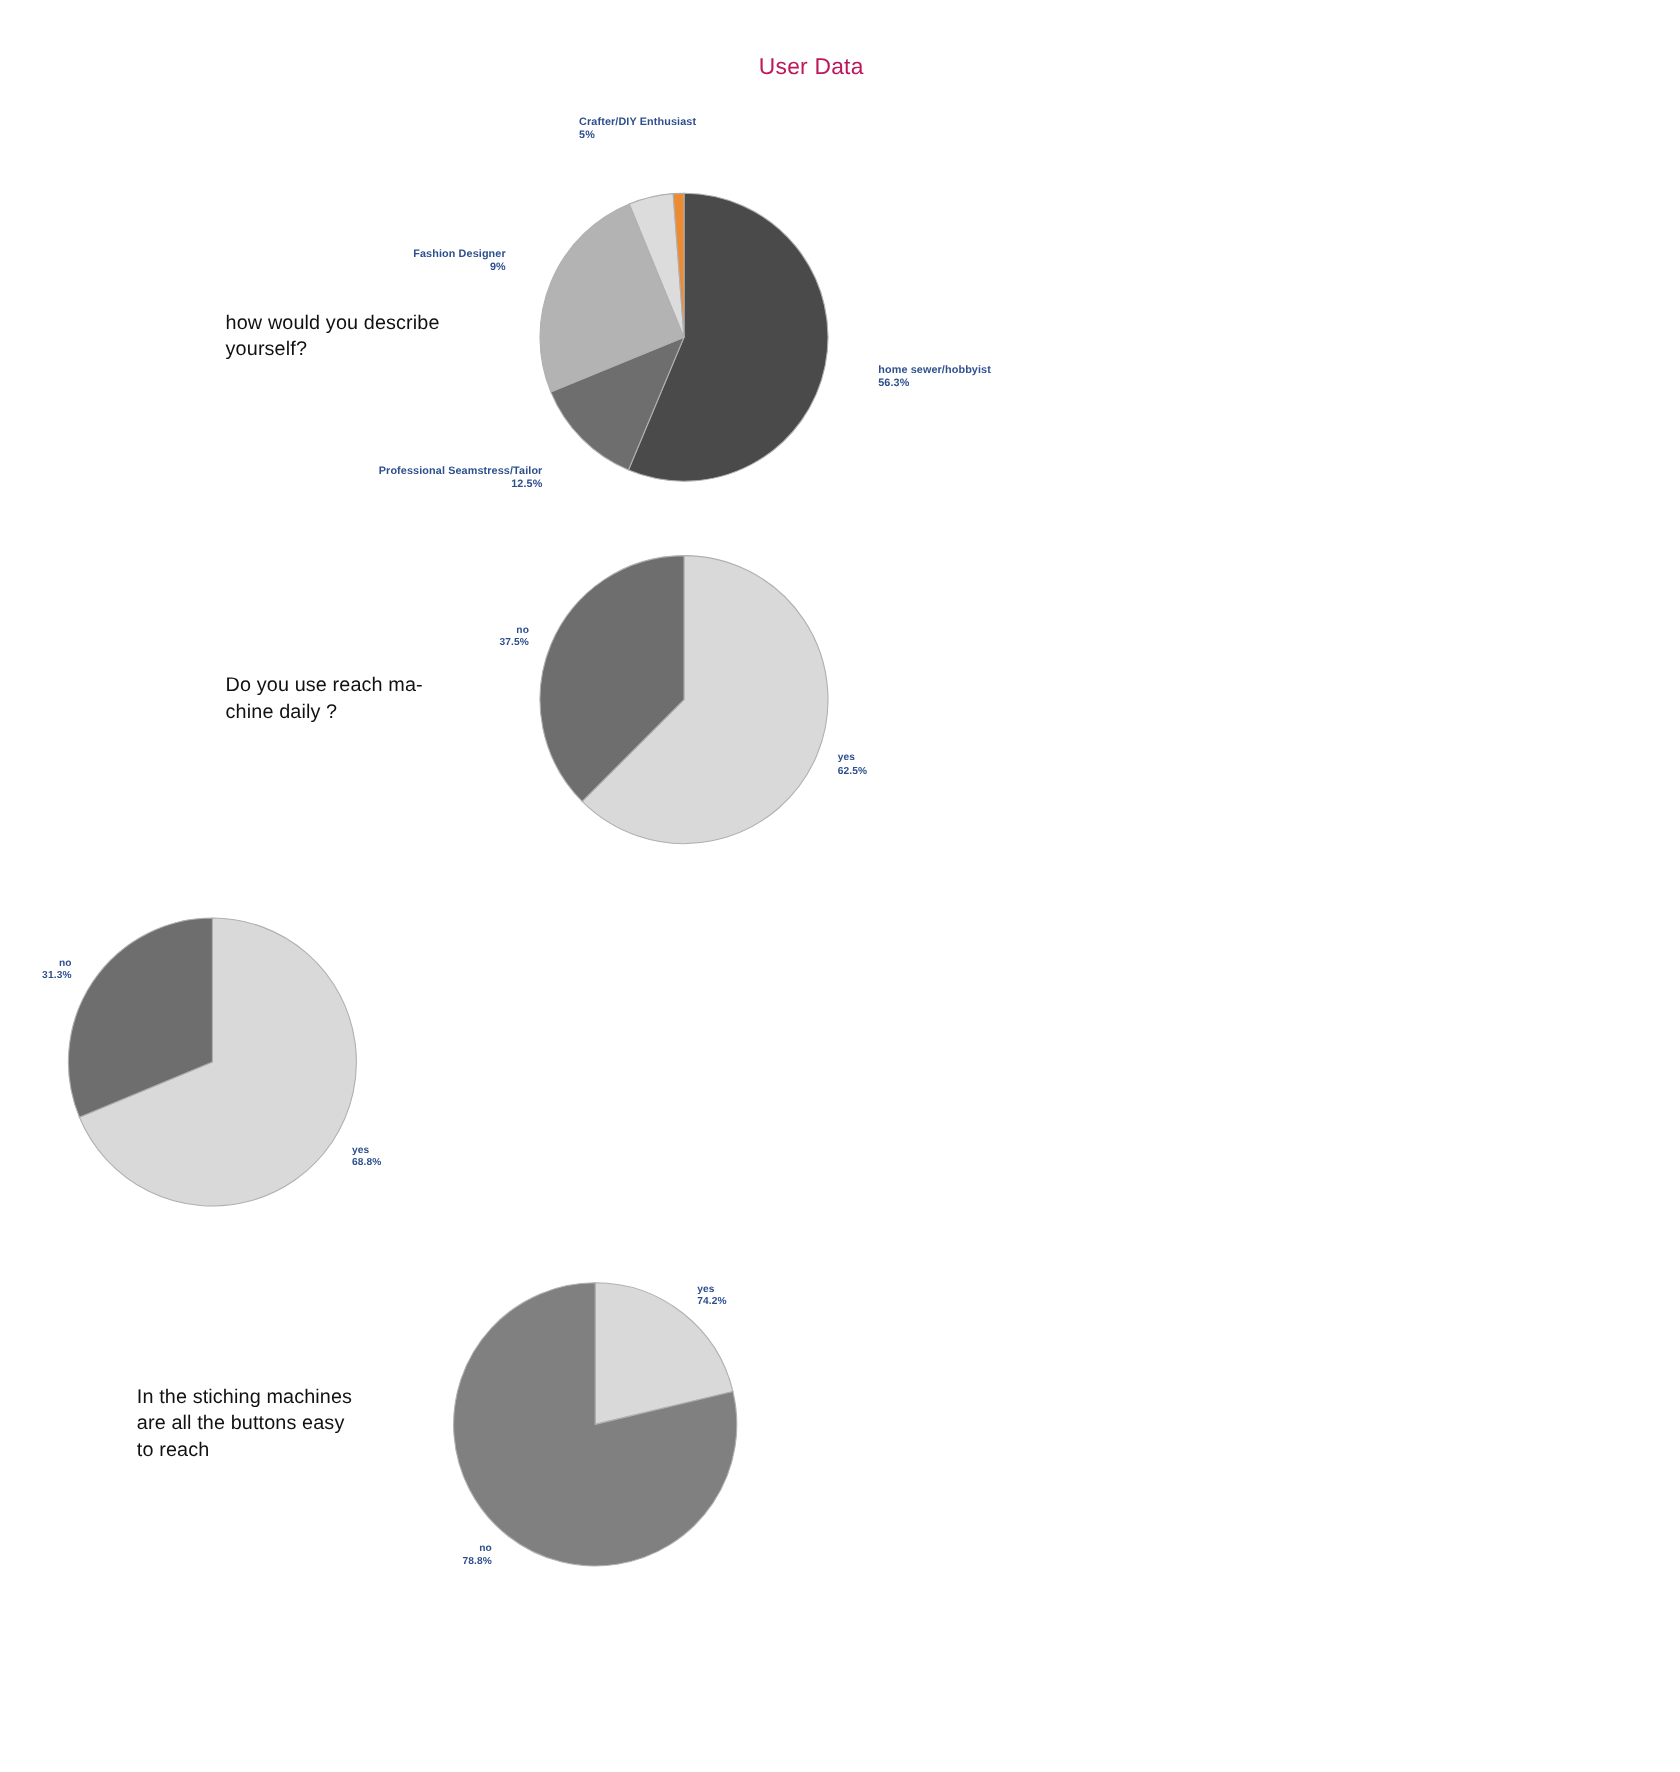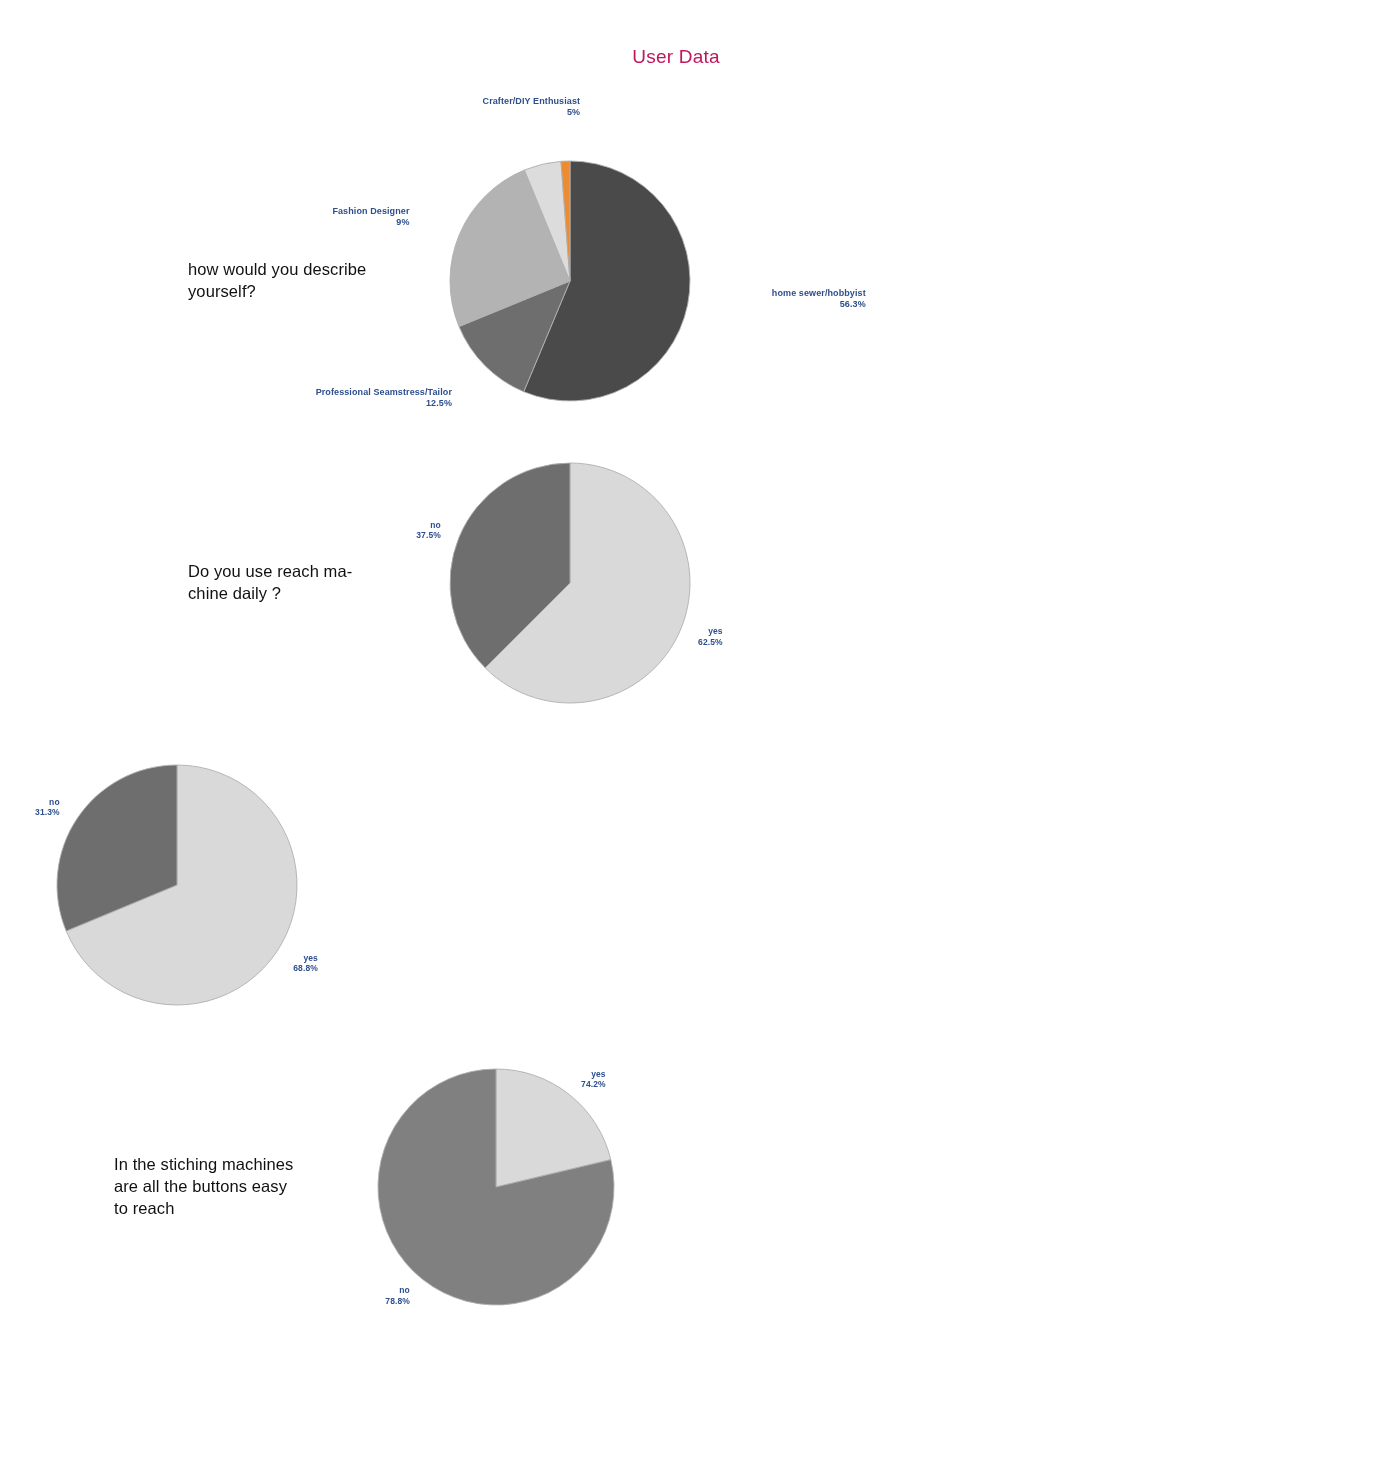--- a/index.html
+++ b/index.html
@@ -94,21 +94,20 @@
 
   .slice-label {
     position: absolute;
     font-family: "Liberation Sans", sans-serif;
     font-size: 8.5px;
     line-height: 1.22;
     color: #2d4f8e;
     white-space: nowrap;
     font-weight: 600;
     letter-spacing: 0.1px;
-    text-align: right;
   }
   .slice-label .pct { display: block; }
   .lbl-c { transform: translate(-50%, 0); }
   .lbl-r { transform: translate(0, -50%); }
   .lbl-l { transform: translate(-100%, -50%); text-align: right; }
 
   
   .pie-0 .slice-label { font-size: 9px; }
 </style>
 </head>
@@ -125,23 +124,23 @@
       </div>
       <div class="chart-wrap">
         <div class="pie-box pie-0" id="box0" style="width: 388px; height: 388px;">
             <svg width="388" height="388" viewBox="0 0 388 388">
               <path d="M 194 194 L 194 74 A 120 120 0 1 1 147.72992092671245 304.7207287844138 Z" fill="#4a4a4a" stroke="#b0b0b0" stroke-width="0.9"></path>
               <path d="M 194 194 L 147.72992092671245 304.7207287844138 A 120 120 0 0 1 82.99073517986507 239.5734914626162 Z" fill="#6e6e6e" stroke="#b0b0b0" stroke-width="0.9"></path>
               <path d="M 194 194 L 82.99073517986507 239.5734914626162 A 120 120 0 0 1 148.42650853738377 82.99073517986507 Z" fill="#b3b3b3" stroke="#b0b0b0" stroke-width="0.9"></path>
               <path d="M 194 194 L 148.42650853738377 82.99073517986507 A 120 120 0 0 1 184.96078333664798 74.34093196872634 Z" fill="#dcdcdc" stroke="#b0b0b0" stroke-width="0.9"></path>
               <path d="M 194 194 L 184.96078333664798 74.34093196872634 A 120 120 0 0 1 193.99999999999986 74 Z" fill="#ed8b33" stroke="#b0b0b0" stroke-width="0.9"></path>
             </svg>
-            <div class="slice-label lbl-r" style="left: 356.367px; top: 212px; margin-left: 40px;"><span class="nm">home sewer/hobbyist</span><span class="pct">56.3%</span></div>
+            <div class="slice-label lbl-r" style="left: 356.367px; top: 227px;"><span class="nm">home sewer/hobbyist</span><span class="pct">56.3%</span></div>
             <div class="slice-label lbl-l" style="left: 76.5358px; top: 310.728px;"><span class="nm">Professional Seamstress/Tailor</span><span class="pct">12.5%</span></div>
-            <div class="slice-label lbl-l" style="left: 34px; top: 130.147px;"><span class="nm">Fashion Designer</span><span class="pct">9%</span></div>
+            <div class="slice-label lbl-l" style="left: 46px; top: 130.147px;"><span class="nm">Fashion Designer</span><span class="pct">9%</span></div>
             <div class="slice-label lbl-c" style="left: 155.848px; top: 8.85489px;"><span class="nm">Crafter/DIY Enthusiast</span><span class="pct">5%</span></div>
           </div>
       </div>
     </div>
     <div class="cell cell-right">
       <div class="q-text">
         
         
         
       </div>

